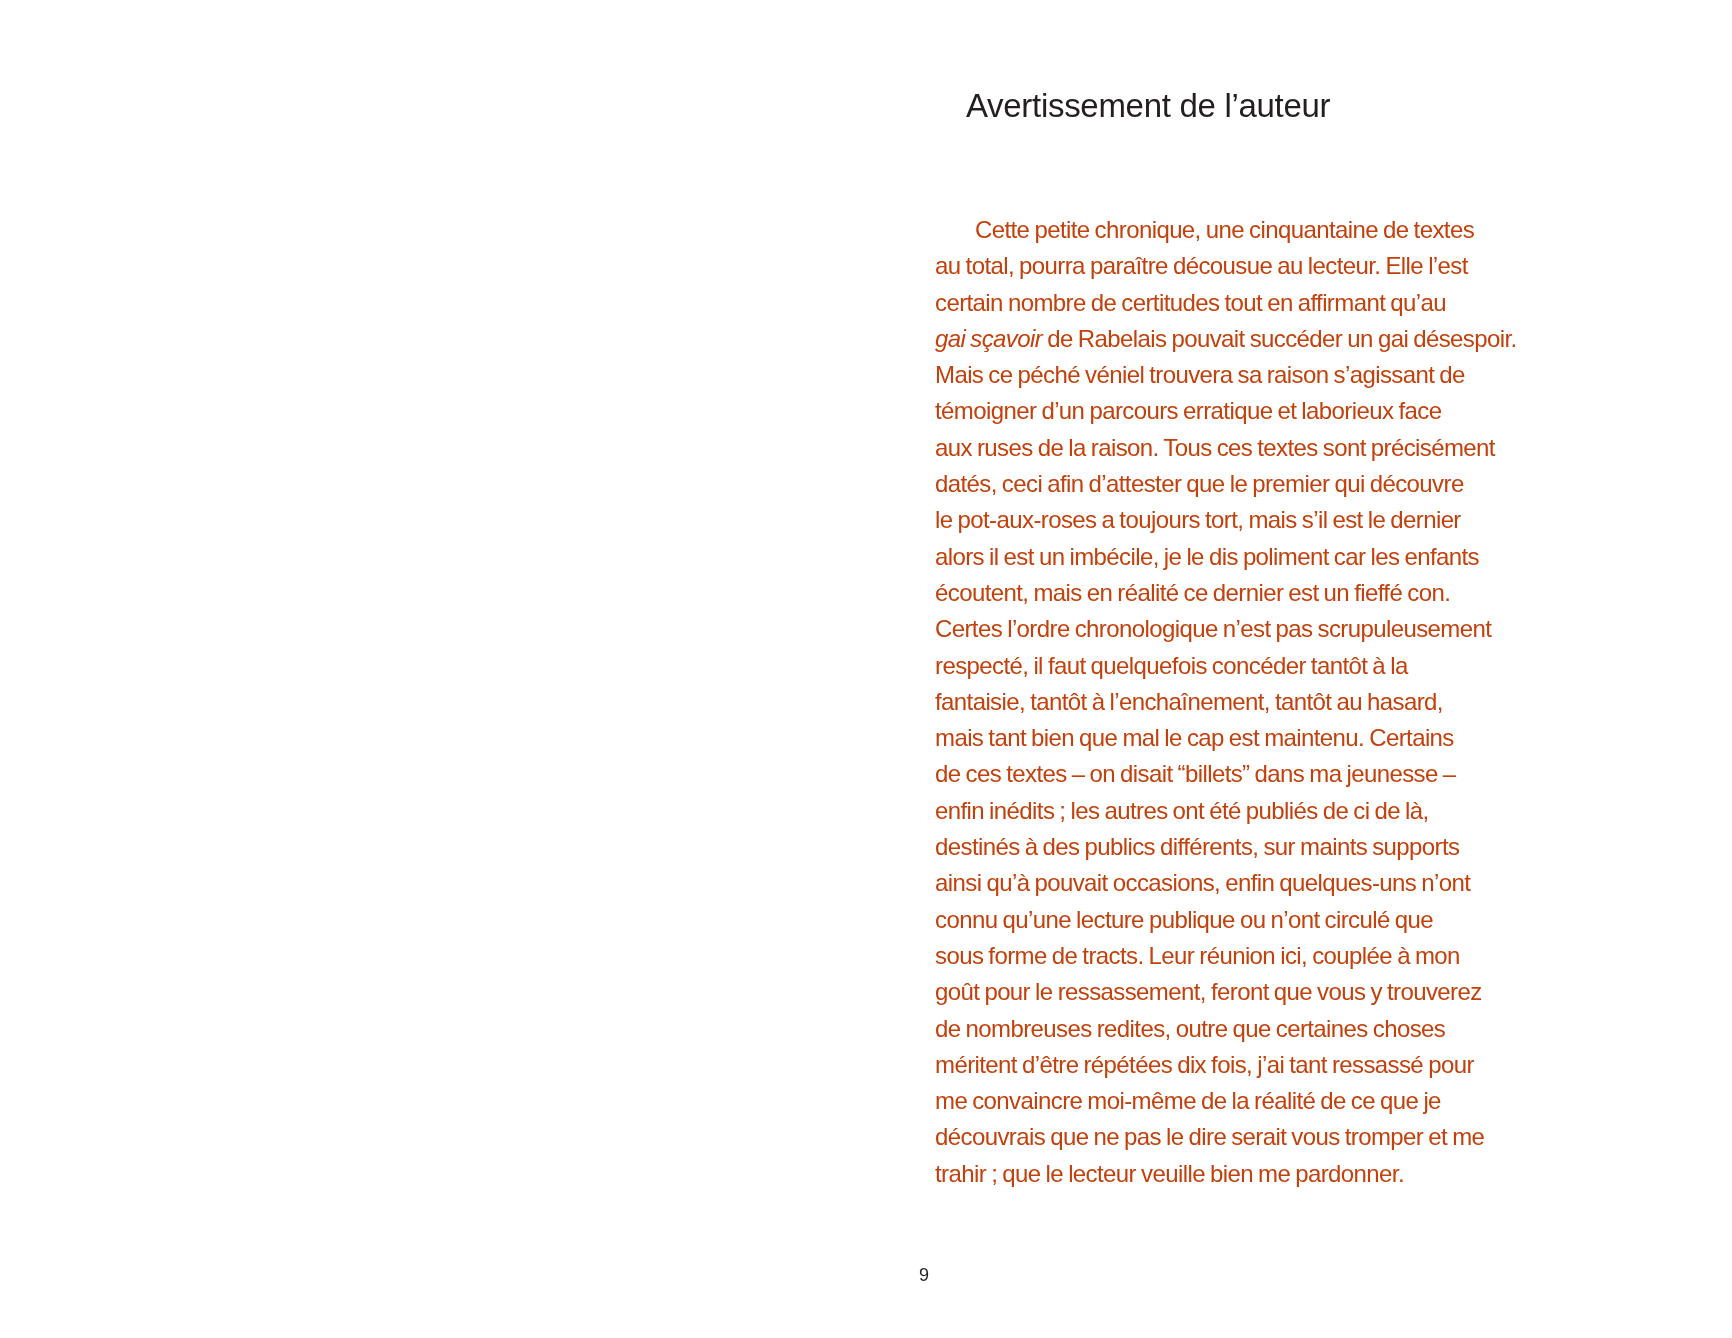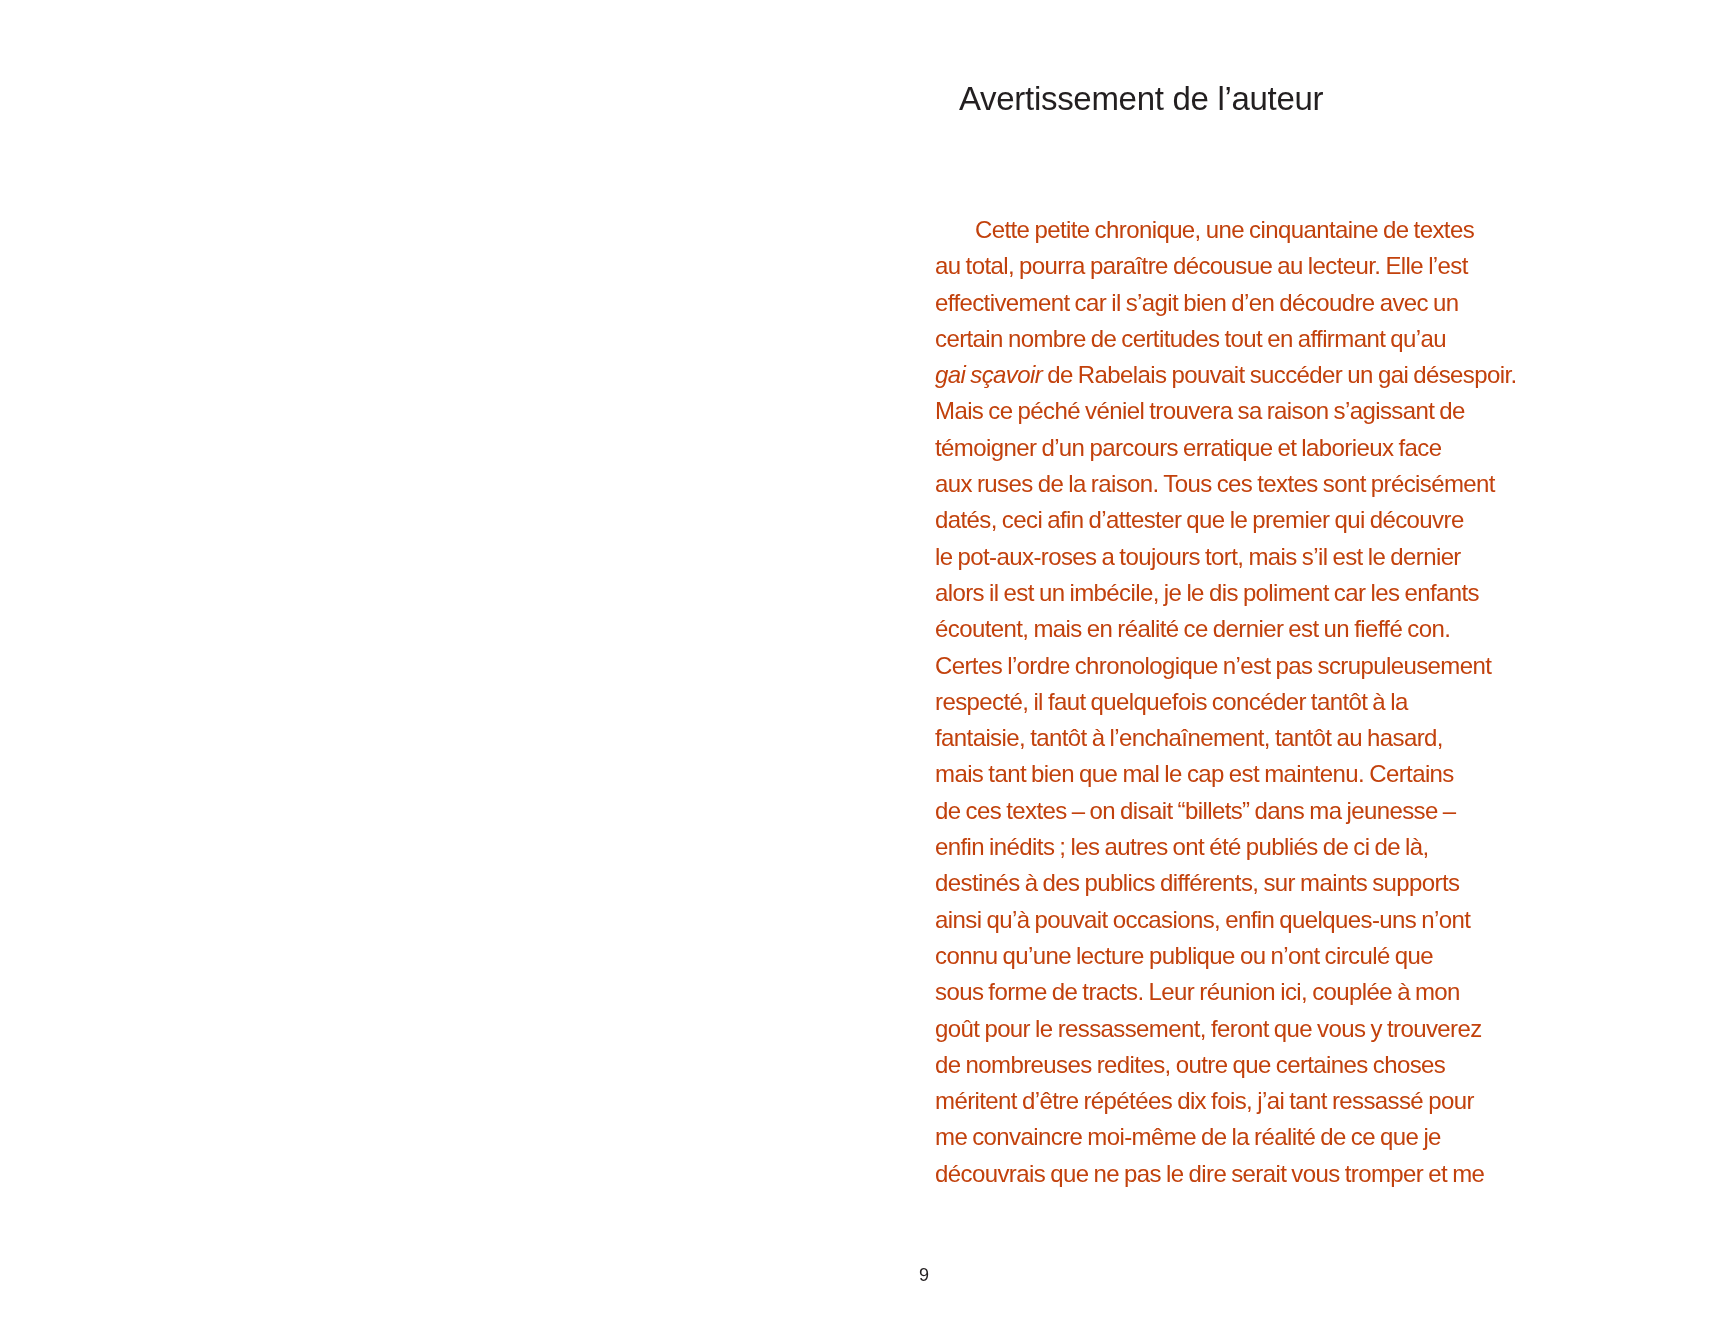--- a/index.html
+++ b/index.html
@@ -30,21 +30,21 @@
     .page-right {
       position: relative;
       width: 866px;
       height: 1338px;
       background: #ffffff;
     }
     .chapter-title {
       position: absolute;
       left: 93px;
       top: 80px;
-      margin: 0;
+      margin: 7px;
       font-family: "Liberation Sans", sans-serif;
       font-weight: normal;
       font-size: 33px;
       letter-spacing: -0.3px;
       color: #231f20;
       white-space: nowrap;
     }
     .body-text {
       position: absolute;
       left: 53px;
@@ -83,21 +83,20 @@
 
 <div class="spread">
   <div class="page-left"></div>
 
   <div class="page-right">
     <h1 class="chapter-title">Avertissement de l’auteur</h1>
 
     <p class="body-text">
       <span class="line indent">Cette petite chronique, une cinquantaine de textes</span>
       <span class="line">au total, pourra paraître décousue au lecteur. Elle l’est</span>
-      <span class="line">effectivement car il s’agit bien d’en découdre avec un</span>
       <span class="line">certain nombre de certitudes tout en affirmant qu’au</span>
       <span class="line"><em>gai sçavoir</em><span> de Rabelais pouvait succéder un gai désespoir.</span></span>
       <span class="line">Mais ce péché véniel trouvera sa raison s’agissant de</span>
       <span class="line">témoigner d’un parcours erratique et laborieux face</span>
       <span class="line">aux ruses de la raison. Tous ces textes sont précisément</span>
       <span class="line">datés, ceci afin d’attester que le premier qui découvre</span>
       <span class="line">le pot-aux-roses a toujours tort, mais s’il est le dernier</span>
       <span class="line">alors il est un imbécile, je le dis poliment car les enfants</span>
       <span class="line">écoutent, mais en réalité ce dernier est un fieffé con.</span>
       <span class="line">Certes l’ordre chronologique n’est pas scrupuleusement</span>
@@ -108,17 +107,18 @@
       <span class="line">enfin inédits ; les autres ont été publiés de ci de là,</span>
       <span class="line">destinés à des publics différents, sur maints supports</span>
       <span class="line">ainsi qu’à pouvait occasions, enfin quelques-uns n’ont</span>
       <span class="line">connu qu’une lecture publique ou n’ont circulé que</span>
       <span class="line">sous forme de tracts. Leur réunion ici, couplée à mon</span>
       <span class="line">goût pour le ressassement, feront que vous y trouverez</span>
       <span class="line">de nombreuses redites, outre que certaines choses</span>
       <span class="line">méritent d’être répétées dix fois, j’ai tant ressassé pour</span>
       <span class="line">me convaincre moi-même de la réalité de ce que je</span>
       <span class="line">découvrais que ne pas le dire serait vous tromper et me</span>
+      <span class="line">trahir ; que le lecteur veuille bien me pardonner.</span>
     </p>
 
     <p class="folio">9</p>
   </div>
 </div>
 
 </body></html>

